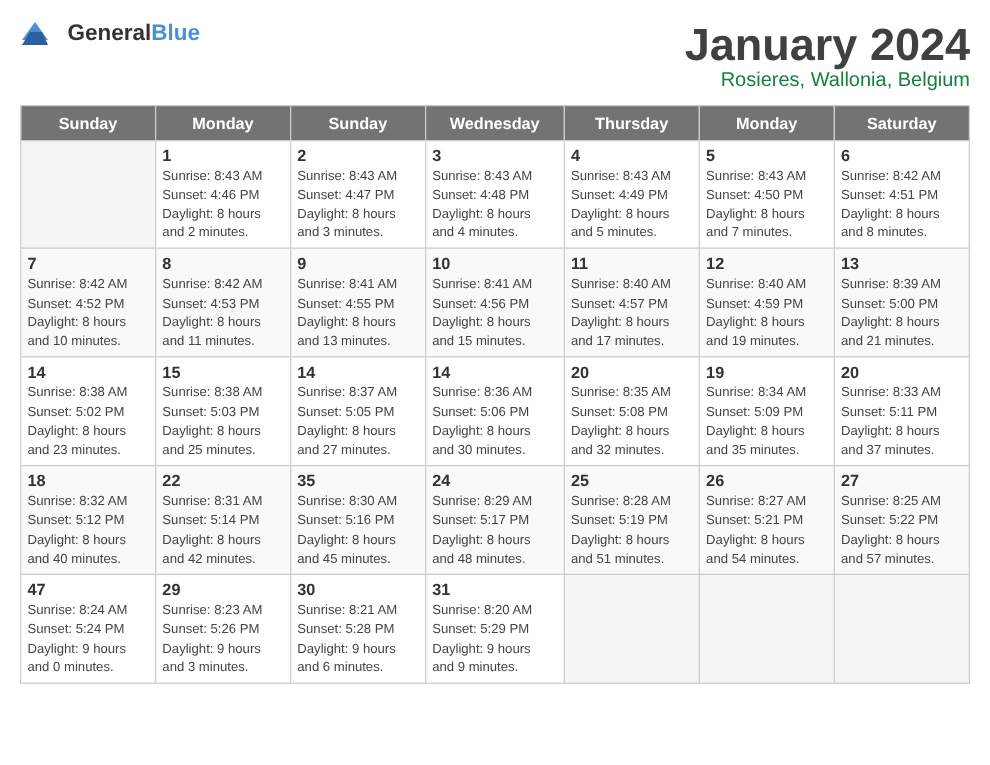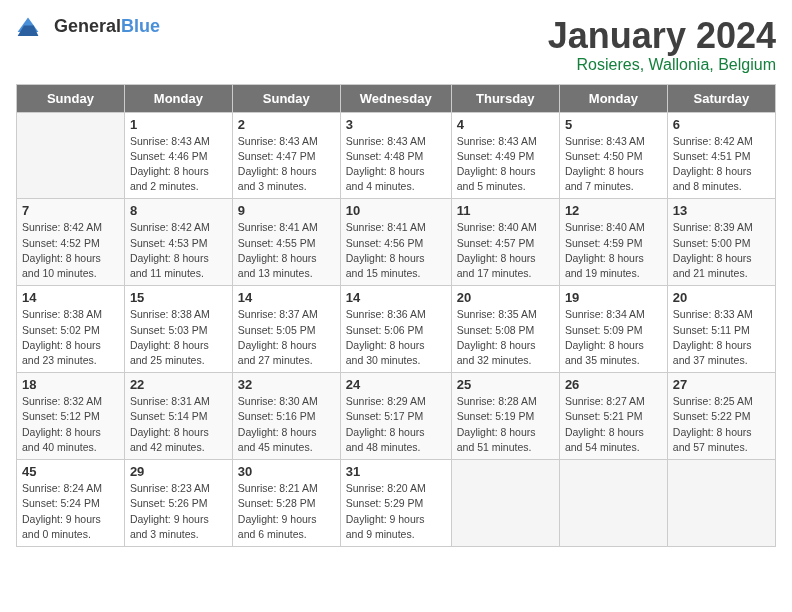--- a/index.html
+++ b/index.html
@@ -211,21 +211,21 @@
       <tr>
         <td>
           <span class="day-number">18</span>
           <div class="day-info">Sunrise: 8:32 AM<br>Sunset: 5:12 PM<br>Daylight: 8 hours<br>and 40 minutes.</div>
         </td>
         <td>
           <span class="day-number">22</span>
           <div class="day-info">Sunrise: 8:31 AM<br>Sunset: 5:14 PM<br>Daylight: 8 hours<br>and 42 minutes.</div>
         </td>
         <td>
-          <span class="day-number">32</span>
+          <span class="day-number">35</span>
           <div class="day-info">Sunrise: 8:30 AM<br>Sunset: 5:16 PM<br>Daylight: 8 hours<br>and 45 minutes.</div>
         </td>
         <td>
           <span class="day-number">24</span>
           <div class="day-info">Sunrise: 8:29 AM<br>Sunset: 5:17 PM<br>Daylight: 8 hours<br>and 48 minutes.</div>
         </td>
         <td>
           <span class="day-number">25</span>
           <div class="day-info">Sunrise: 8:28 AM<br>Sunset: 5:19 PM<br>Daylight: 8 hours<br>and 51 minutes.</div>
         </td>
@@ -233,21 +233,21 @@
           <span class="day-number">26</span>
           <div class="day-info">Sunrise: 8:27 AM<br>Sunset: 5:21 PM<br>Daylight: 8 hours<br>and 54 minutes.</div>
         </td>
         <td>
           <span class="day-number">27</span>
           <div class="day-info">Sunrise: 8:25 AM<br>Sunset: 5:22 PM<br>Daylight: 8 hours<br>and 57 minutes.</div>
         </td>
       </tr>
       <tr>
         <td>
-          <span class="day-number">45</span>
+          <span class="day-number">47</span>
           <div class="day-info">Sunrise: 8:24 AM<br>Sunset: 5:24 PM<br>Daylight: 9 hours<br>and 0 minutes.</div>
         </td>
         <td>
           <span class="day-number">29</span>
           <div class="day-info">Sunrise: 8:23 AM<br>Sunset: 5:26 PM<br>Daylight: 9 hours<br>and 3 minutes.</div>
         </td>
         <td>
           <span class="day-number">30</span>
           <div class="day-info">Sunrise: 8:21 AM<br>Sunset: 5:28 PM<br>Daylight: 9 hours<br>and 6 minutes.</div>
         </td>

